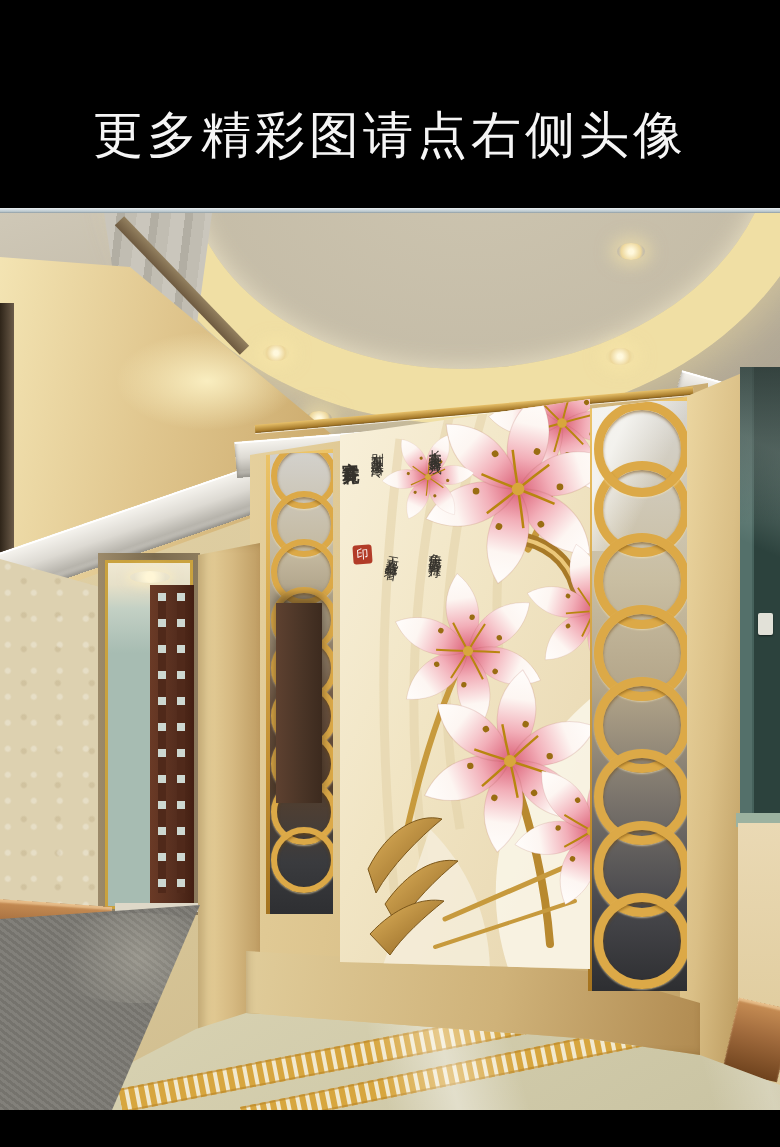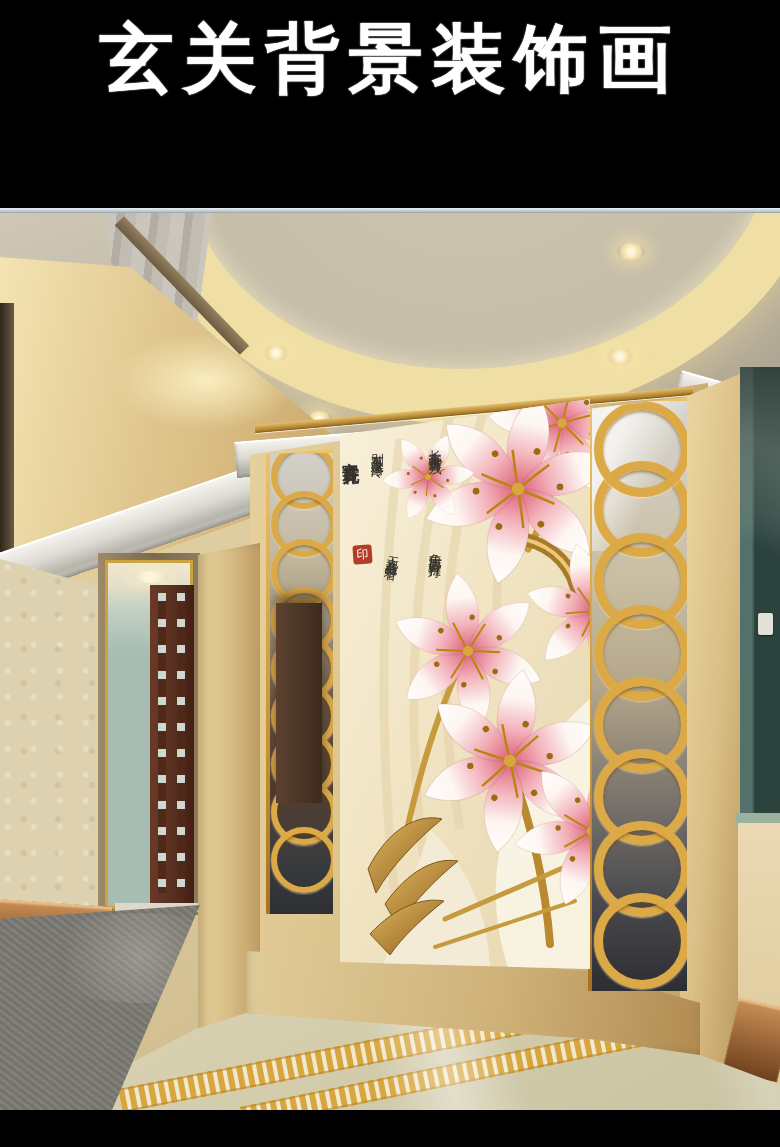--- a/index.html
+++ b/index.html
@@ -174,21 +174,21 @@
     clip-path:polygon(0 706px,200px 692px,112px 897px,0 897px);
     background:var(--carpet,#7b7973);
     background-image:repeating-linear-gradient(37deg,rgba(255,255,255,.05) 0 3px,rgba(0,0,0,.05) 3px 6px);}
   .carpet::after{content:"";position:absolute;left:40px;top:700px;width:200px;height:90px;border-radius:50%;
     background:radial-gradient(circle,rgba(255,250,230,.22),rgba(255,250,230,0) 70%);}
 </style>
 </head>
 <body>
 
 <div class="abs banner">
-  <div class="abs banner-title">玄关背景装饰画</div>
+  <div class="abs banner-subtitle">更多精彩图请点右侧头像</div>
 </div>
 <div class="abs separator"></div>
 
 <div class="abs scene">
 
   <div class="abs ceiling">
     <div class="abs ceiling-ring"></div>
     <div class="abs spot"></div>
     <div class="abs spot"></div>
     <div class="abs spot"></div>

